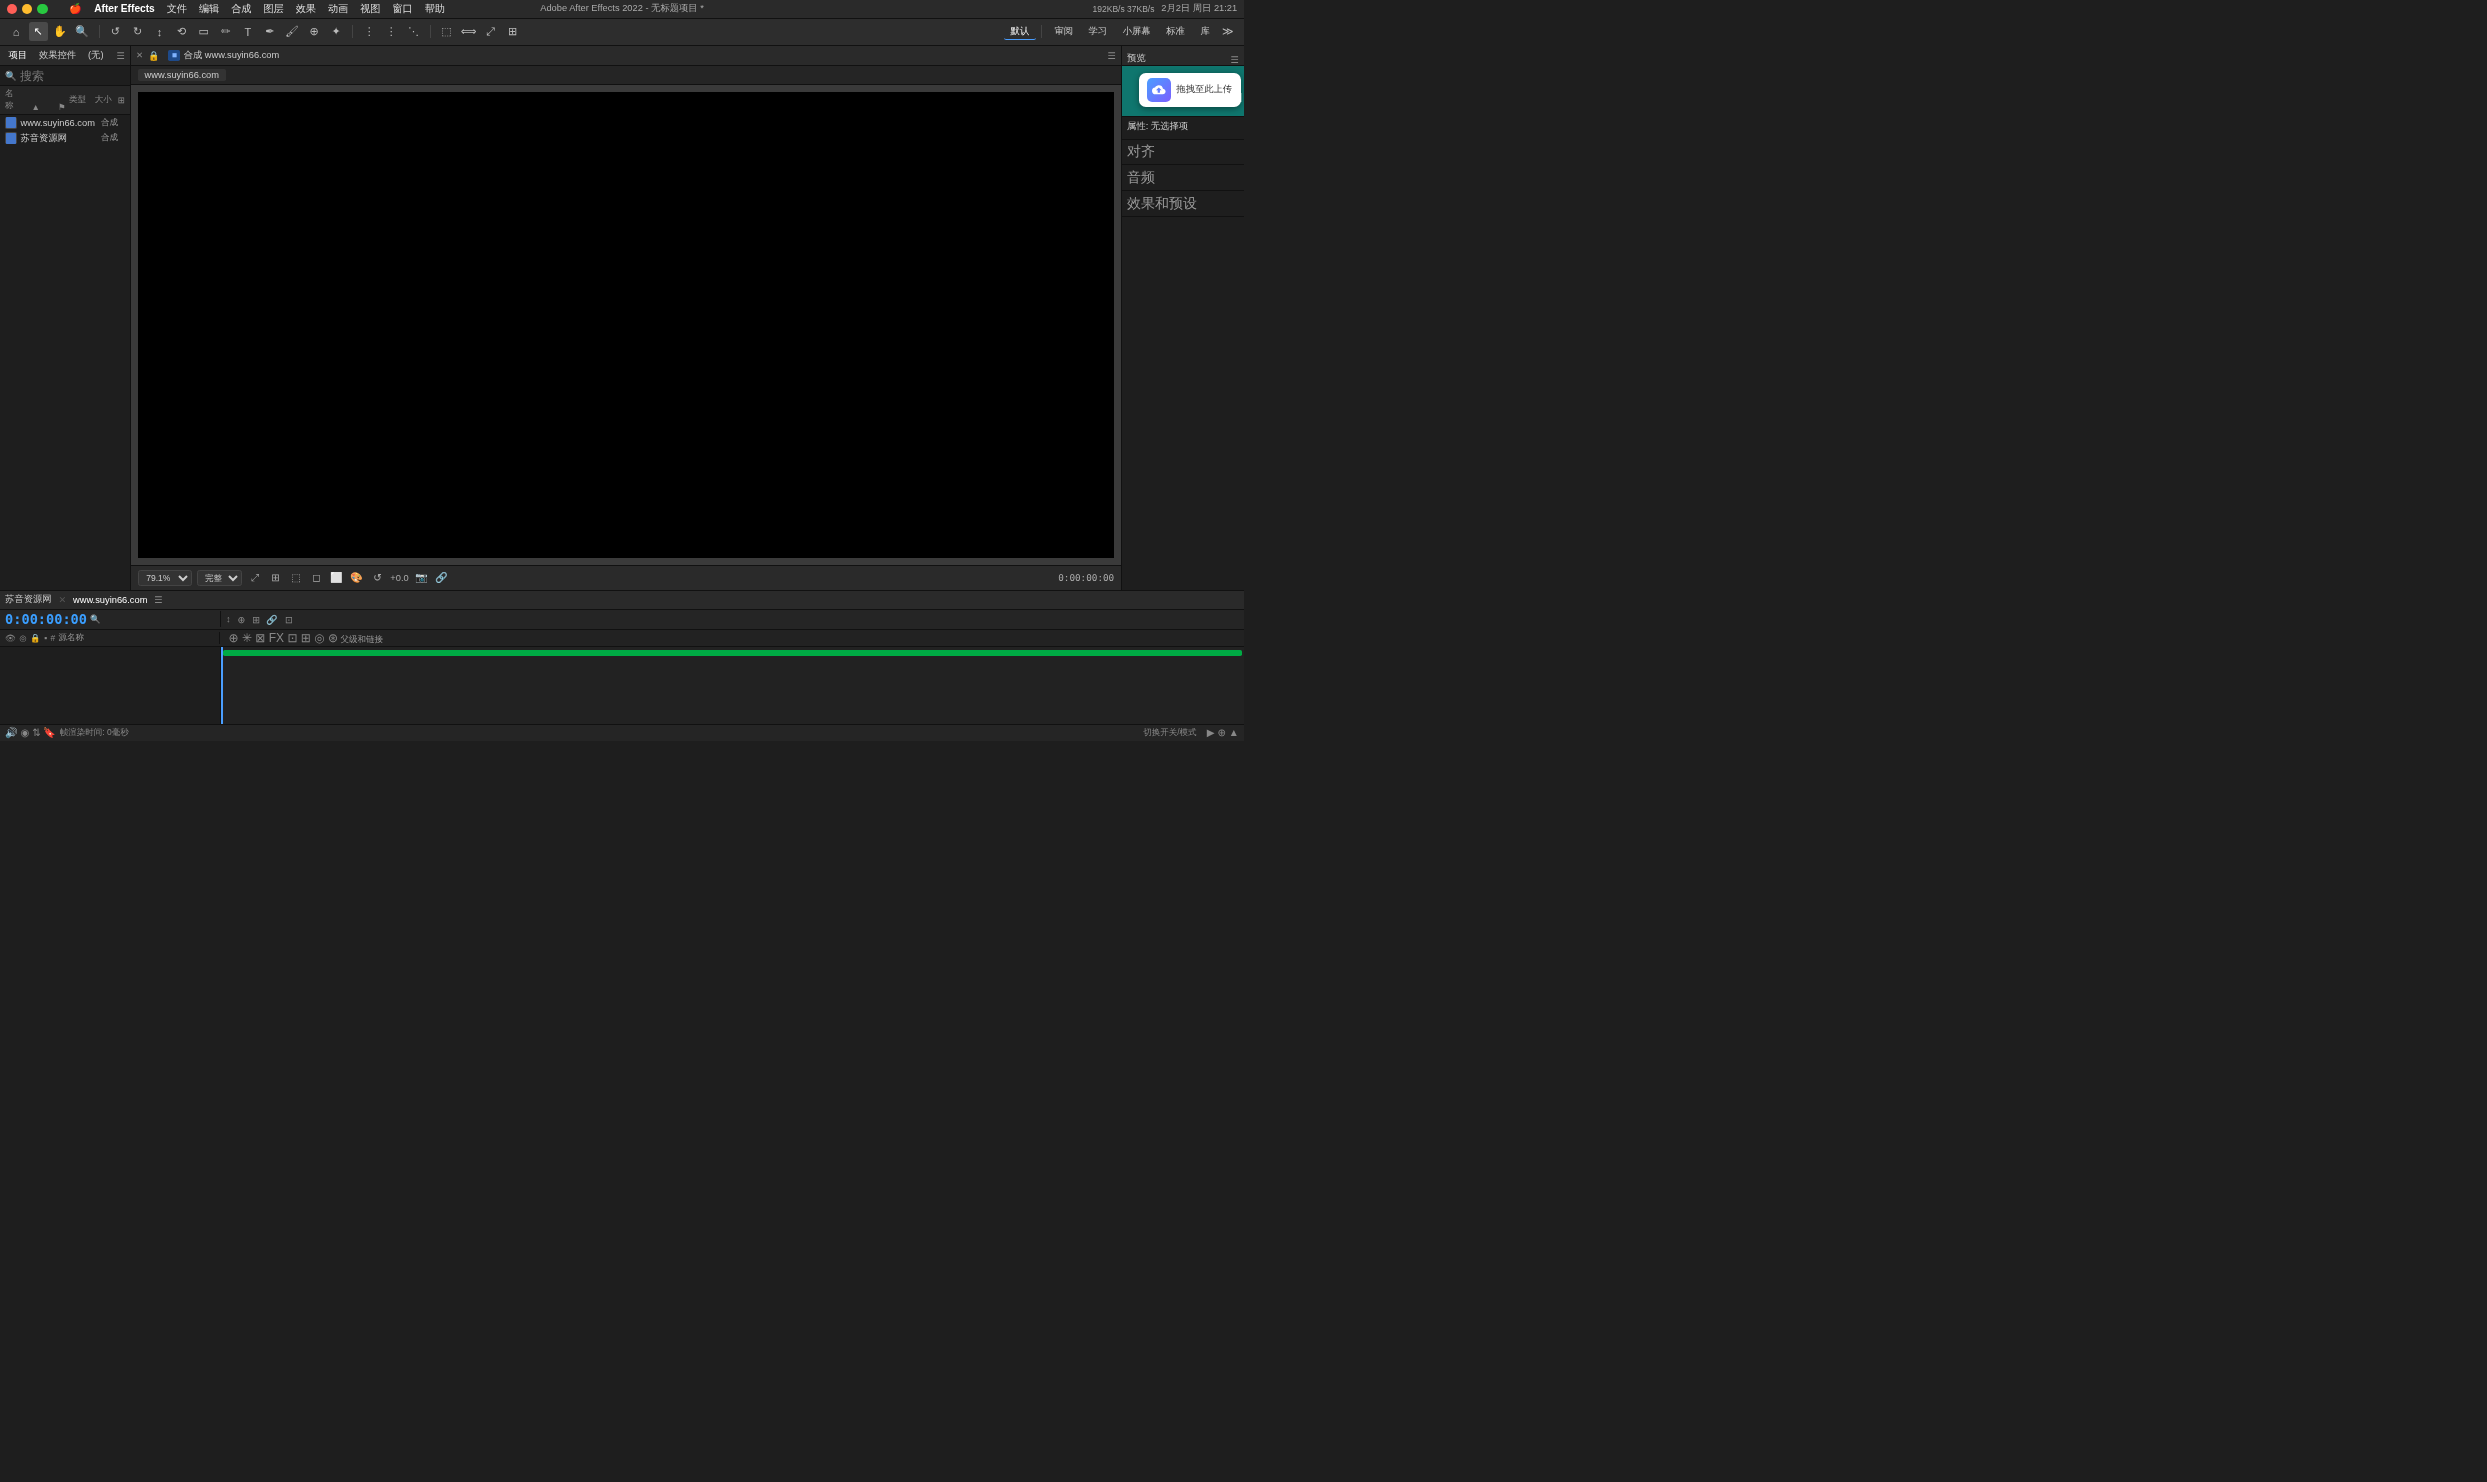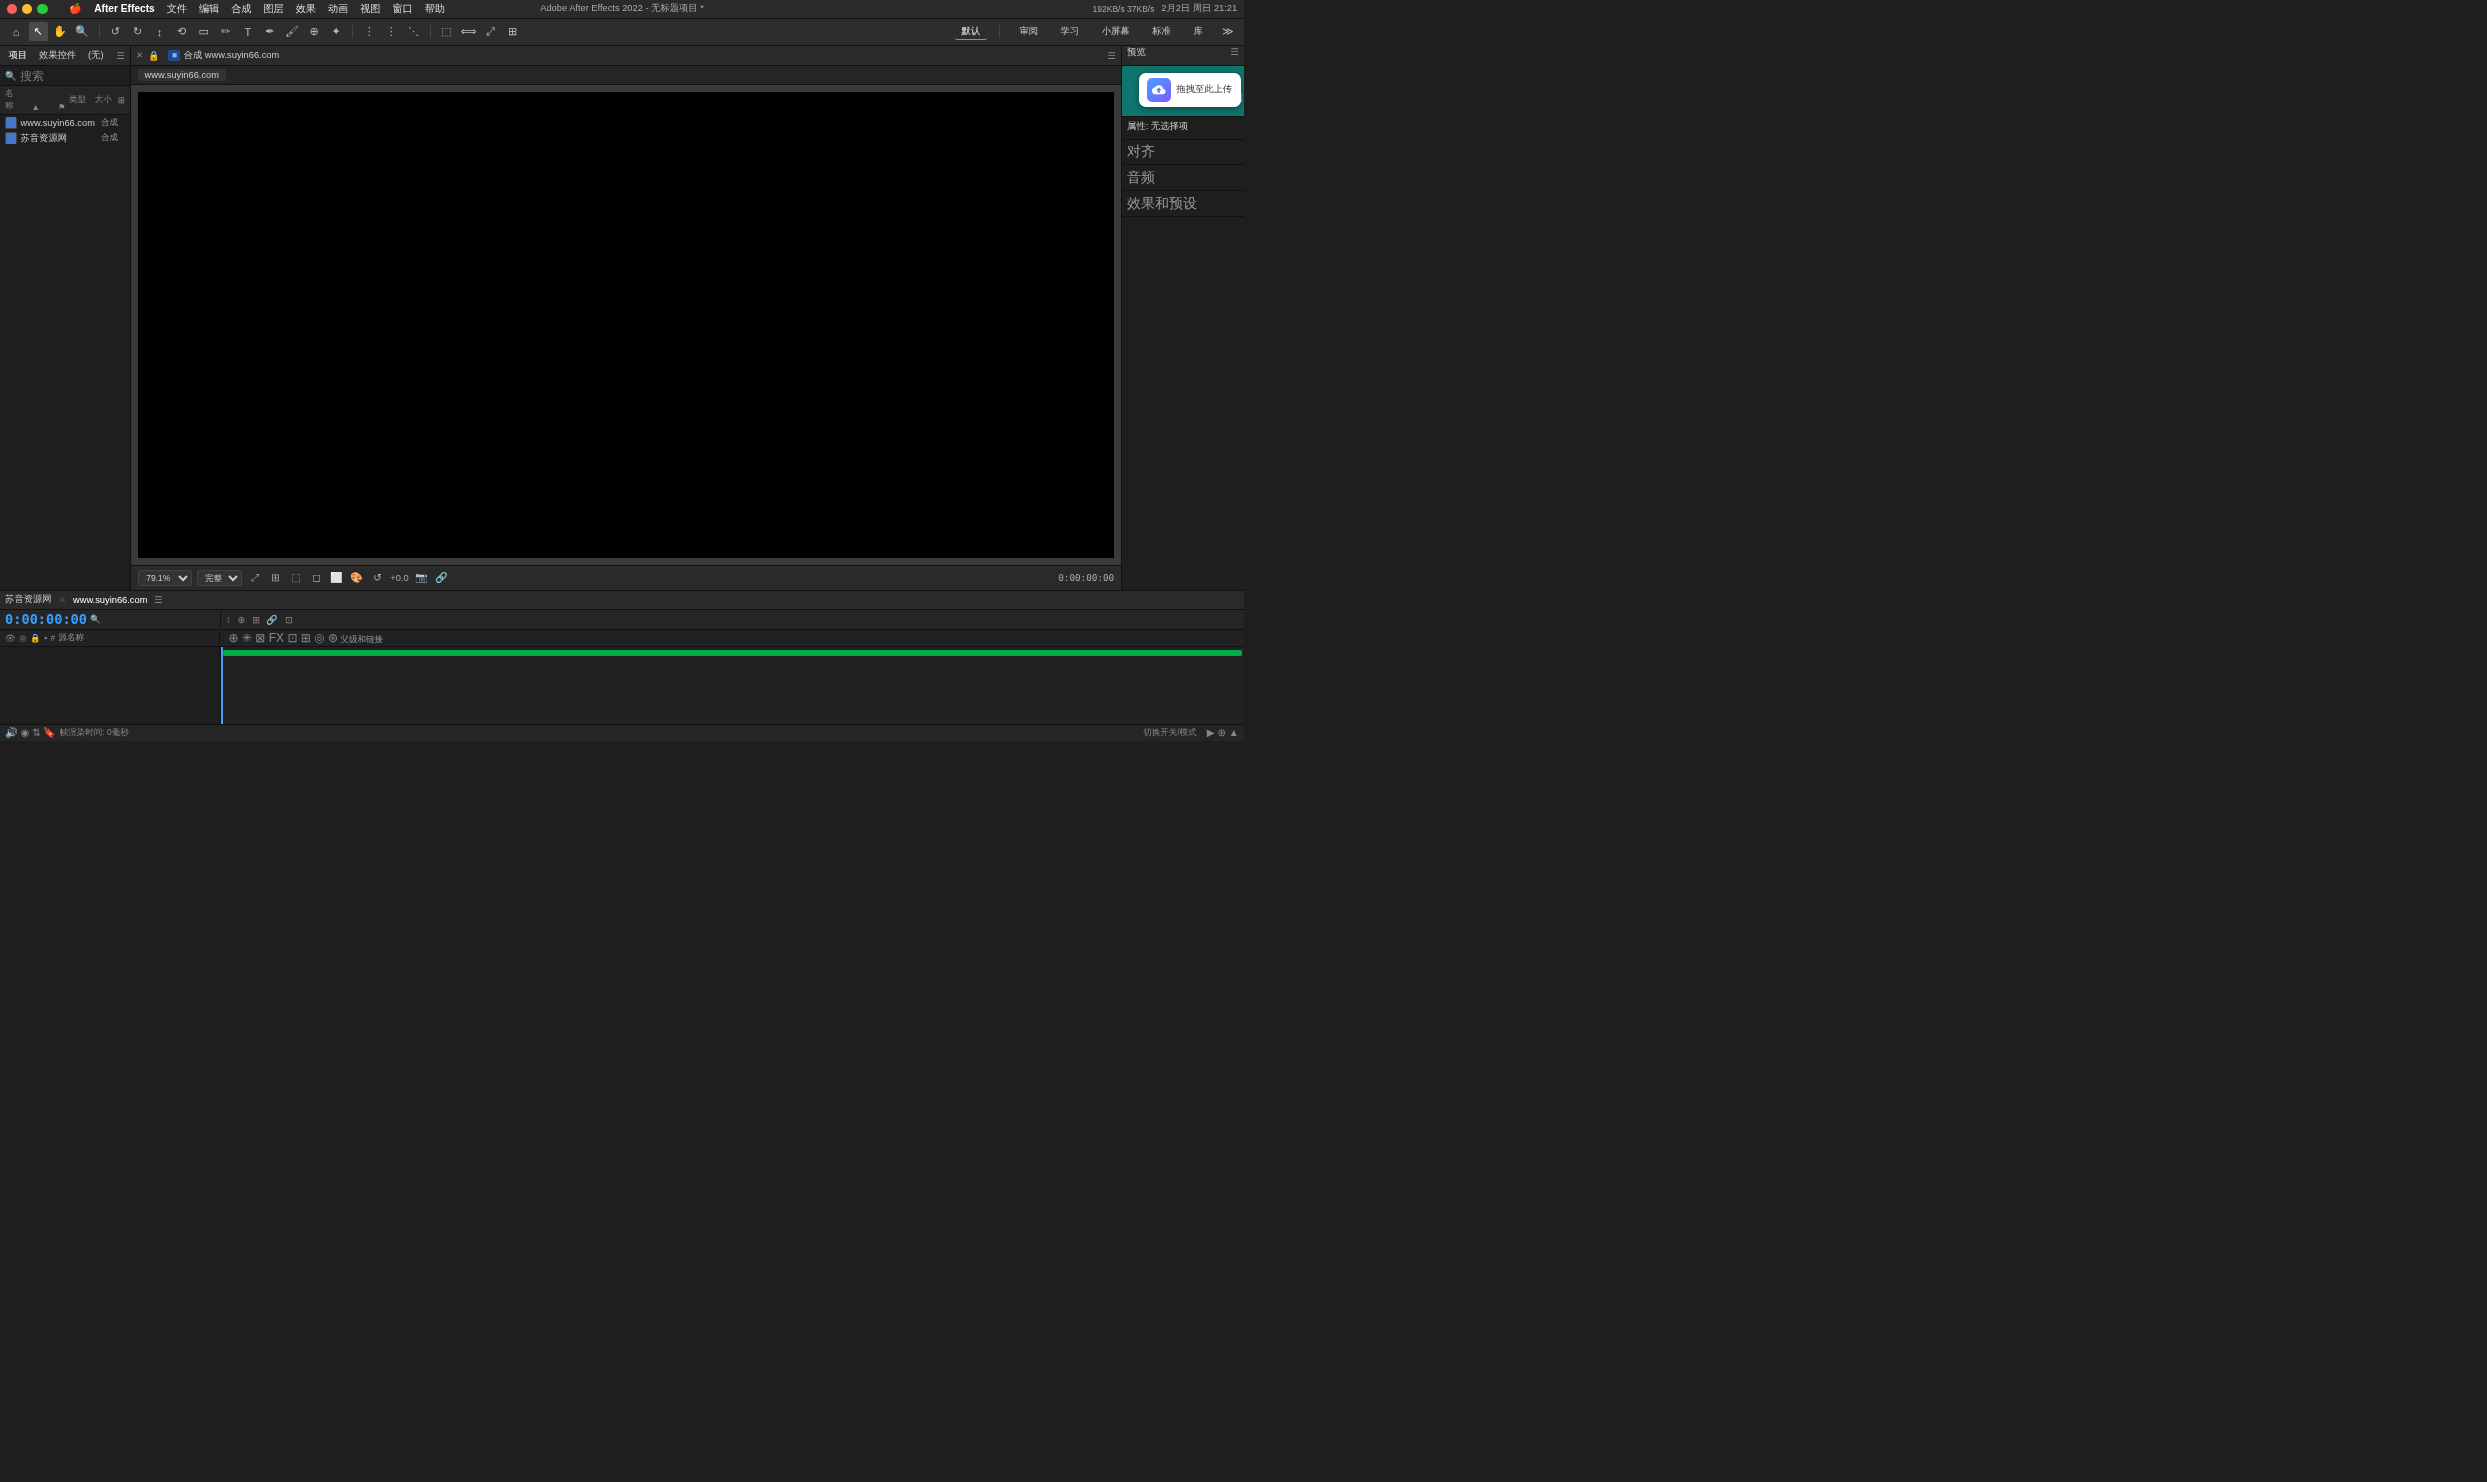--- a/index.html
+++ b/index.html
@@ -89,21 +89,21 @@
     .tool-sep {
       width: 0.8px;
       height: 13.6px;
       background: #444;
       margin: 0 3.4px;
     }
     .toolbar-right {
       margin-left: auto;
       display: flex;
       align-items: center;
-      gap: 9px;
+      gap: 2px;
     }
     .workspace-btn {
       padding: 1.7px 6.8px;
       font-size: 9.3px;
       color: #ccc;
       cursor: pointer;
       border-radius: 2.5px;
     }
     .workspace-btn.active {
       border-bottom: 1.7px solid #4a9eff;
@@ -306,21 +306,21 @@
       width: 123px;
       background: #1e1e1e;
       border-left: 0.8px solid #111;
       display: flex;
       flex-direction: column;
     }
     .preview-header {
       height: 20.4px;
       background: #2a2a2a;
       display: flex;
-      align-items: flex-start;
+      align-items: flex-end;
       padding: 0 5.1px;
       border-bottom: 0.8px solid #111;
       font-size: 9.3px;
       color: #ccc;
     }
     .preview-area {
       height: 51px;
       background: #0f766e;
       display: flex;
       align-items: center;

